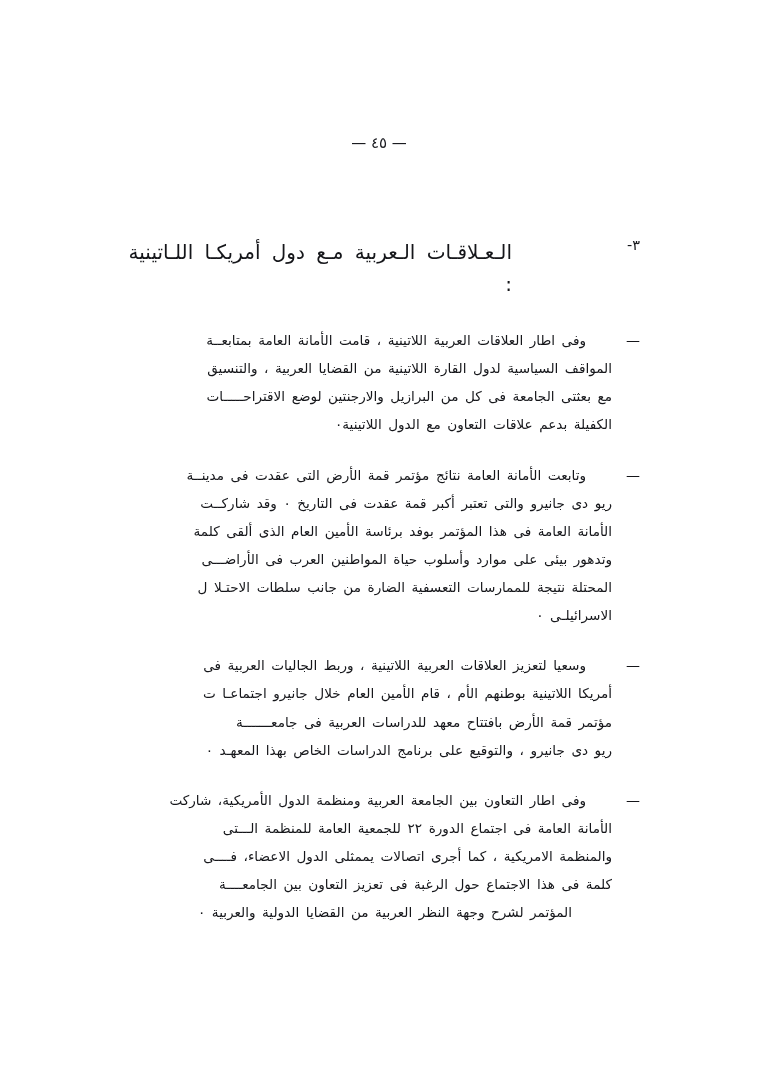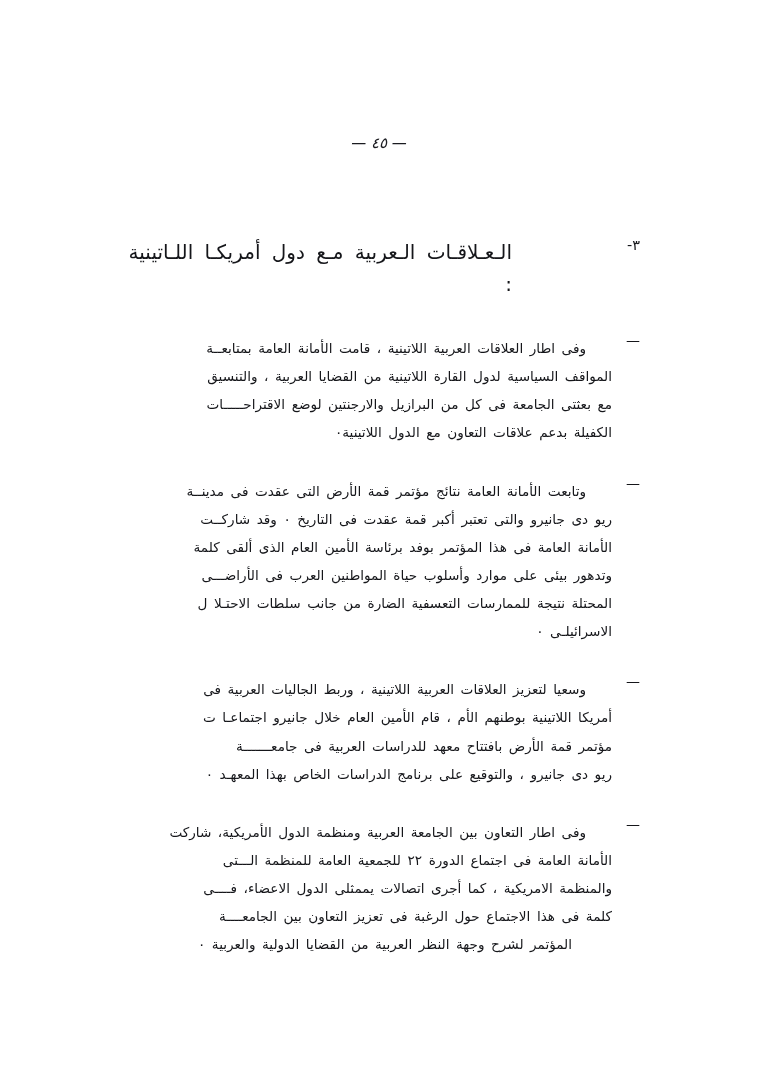--- a/index.html
+++ b/index.html
@@ -23,21 +23,20 @@
   }
   .page-number {
     position: absolute;
     top: 134px;
     left: 0;
     width: 758px;
     text-align: center;
     font-size: 15px;
     letter-spacing: 1px;
     color: #1a1b20;
-    font-style: italic;
   }
   .content {
     position: absolute;
     top: 236px;
     right: 118px;
     left: 118px;
     direction: rtl;
   }
   .section-heading {
     display: flex;
@@ -87,21 +86,20 @@
     text-align-last: right;
     letter-spacing: 0.3px;
     word-spacing: 2.2px;
   }
   .para-text .ln {
     display: block;
     white-space: nowrap;
   }
   .ln.indent {
     text-indent: 26px;
-    margin-top: 8px;
   }
   .ln.indent2 {
     text-indent: 40px;
   }
 </style>
 </head>
 <body>
 
 <div class="page">
 

